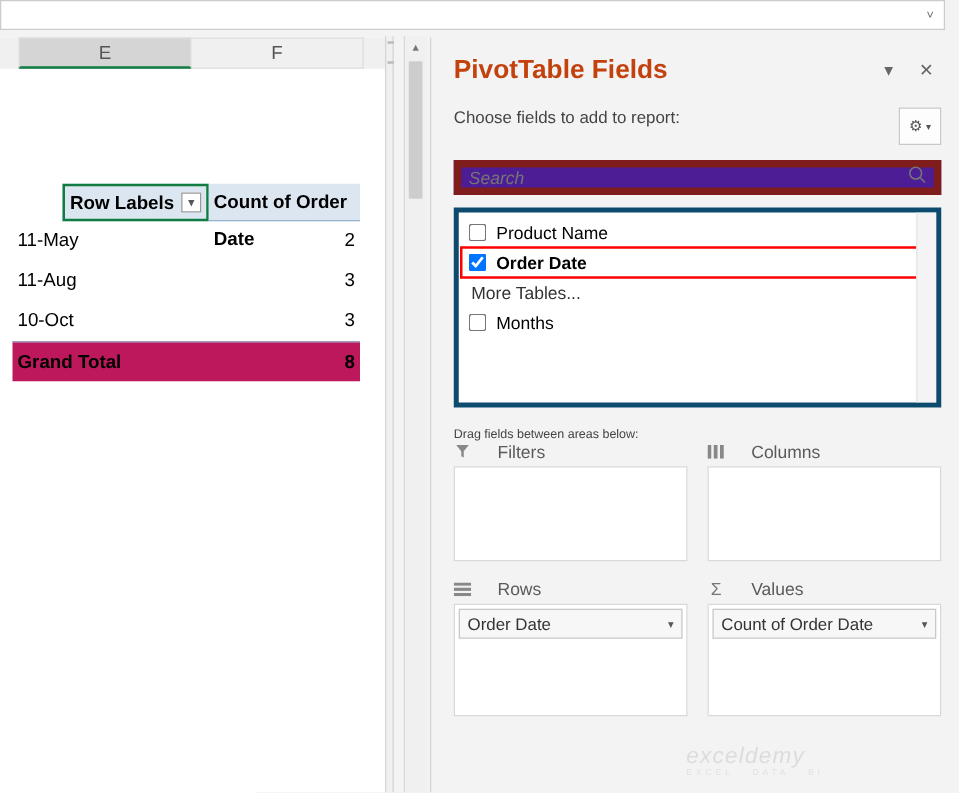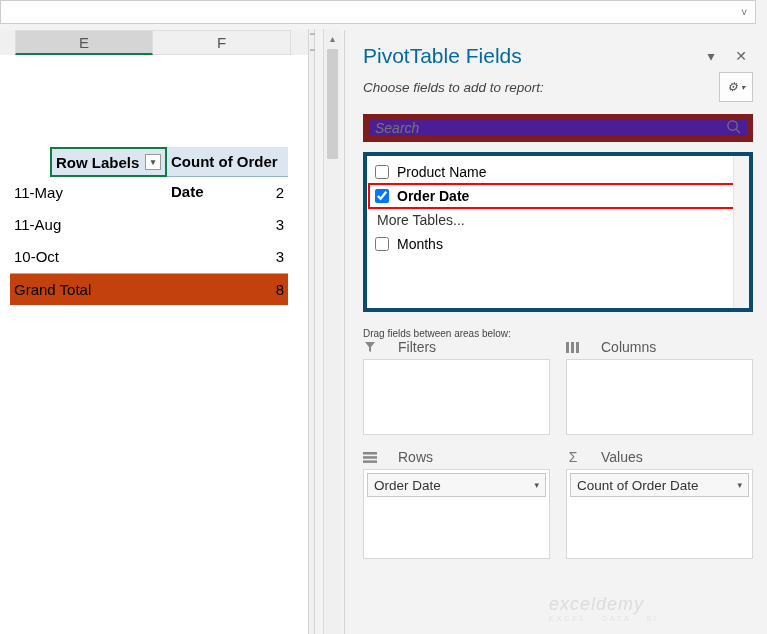--- a/index.html
+++ b/index.html
@@ -18,37 +18,37 @@
 
 .grid-body { padding-top: 92px; }
 .pivot-table { width: 278px; margin-left: 10px; font-size: 15px; }
 .pivot-header { display: flex; height: 30px; }
 .pivot-header .rl-cell { flex: 0 0 117px; background: #dce6f1; border: 2px solid #107c41; display: flex; align-items: center; justify-content: space-between; padding: 0 4px 0 4px; font-weight: bold; font-size: 15px; margin-left: 40px; }
 .pivot-header .rl-cell .dd { width: 16px; height: 16px; border: 1px solid #999; background: #fff; display: flex; align-items: center; justify-content: center; font-size: 9px; color: #555; }
 .pivot-header .cd-cell { flex: 1; background: #dce6f1; border-bottom: 1px solid #94b4d1; padding: 0 4px; font-weight: bold; line-height: 30px; font-size: 15px; }
 .pivot-row { display: flex; height: 32px; border-bottom: 1px solid transparent; }
 .pivot-row .c1 { flex: 0 0 117px; padding: 0 4px; line-height: 32px; }
 .pivot-row .c2 { flex: 1; padding: 0 4px; text-align: right; line-height: 32px; }
-.pivot-row.total { background: #c2410c; font-weight: normal; border-top: 1px solid #94b4d1; justify-content: flex-end; }
+.pivot-row.total { background: #be185d; font-weight: bold; border-top: 1px solid #94b4d1; justify-content: flex-end; }
 
 
 .sheet-edge { position: absolute; top: 29px; left: 308px; width: 7px; bottom: 0; background: #f0f0f0; border-left: 1px solid #d4d4d4; border-right: 1px solid #d4d4d4; }
 .sheet-edge::before { content:''; position:absolute; top: 4px; left:1px; width:5px; height:2px; background:#bbb; box-shadow: 0 16px 0 #bbb; }
 
 
 .vscroll { position: absolute; top: 29px; left: 323px; width: 18px; bottom: 0; background: #f0f0f0; border-left: 1px solid #d8d8d8; }
 .vscroll .up { height: 18px; display:flex; align-items:center; justify-content:center; font-size:10px; color:#777; }
 .vscroll .thumb { margin: 2px 3px; height: 110px; background: #cdcdcd; border-radius: 1px; }
 
 
 .pane { position: absolute; top: 30px; right: 0; left: 344px; bottom: 0; background: #f3f3f3; border-left: 1px solid #d4d4d4; padding: 14px 14px 8px 18px; display: flex; flex-direction: column; }
 .pane-head { display: flex; align-items: center; }
-.pane-title { font-size: 21px; color: #0369a1; font-weight: 400; flex: 1; }
+.pane-title { font-size: 21px; color: #c2410c; font-weight: 700; flex: 1; }
 .pane-head .btn-ico { width: 24px; height: 24px; display: flex; align-items: center; justify-content: center; color: #666; font-size: 14px; margin-left: 6px; }
-.choose-row { display: flex; align-items: center; margin-top: 4px; font-style: italic; }
+.choose-row { display: flex; margin-top: 18px; }
 .choose-label { font-size: 13.5px; color: #444; flex: 1; }
 .gear-btn { width: 34px; height: 30px; border: 1px solid #c8c8c8; background: #fdfdfd; display: flex; align-items: center; justify-content: center; font-size: 12px; color: #555; }
 .gear-btn .caret { font-size: 8px; margin-left: 3px; }
 
 .search-box { margin-top: 12px; height: 28px; border: 6px solid #7f1d1d; background: #4c1d95; display: flex; align-items: center; padding: 0 6px; }
 .search-box input { flex: 1; border: none; outline: none; font-size: 14px; font-style: italic; color: #888; background: transparent; }
 .search-box .mag { color: #777; }
 
 .field-list { margin-top: 10px; background: #fff; border: 4px solid #0c4a6e; height: 160px; padding: 4px 2px; font-size: 14px; overflow: hidden; position: relative; }
 .field-item { display: flex; align-items: center; height: 24px; padding: 0 6px; }

